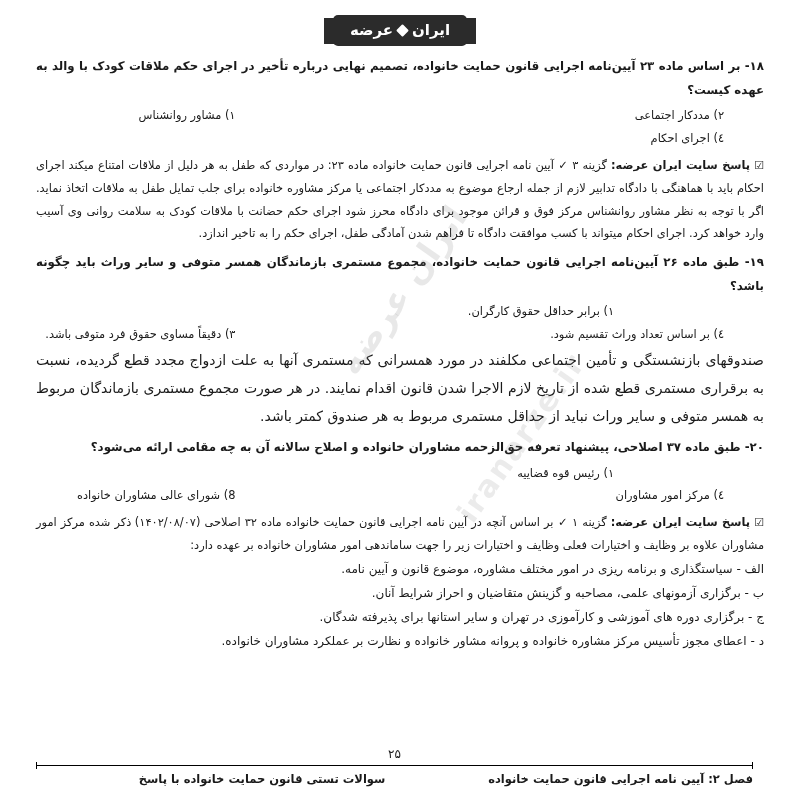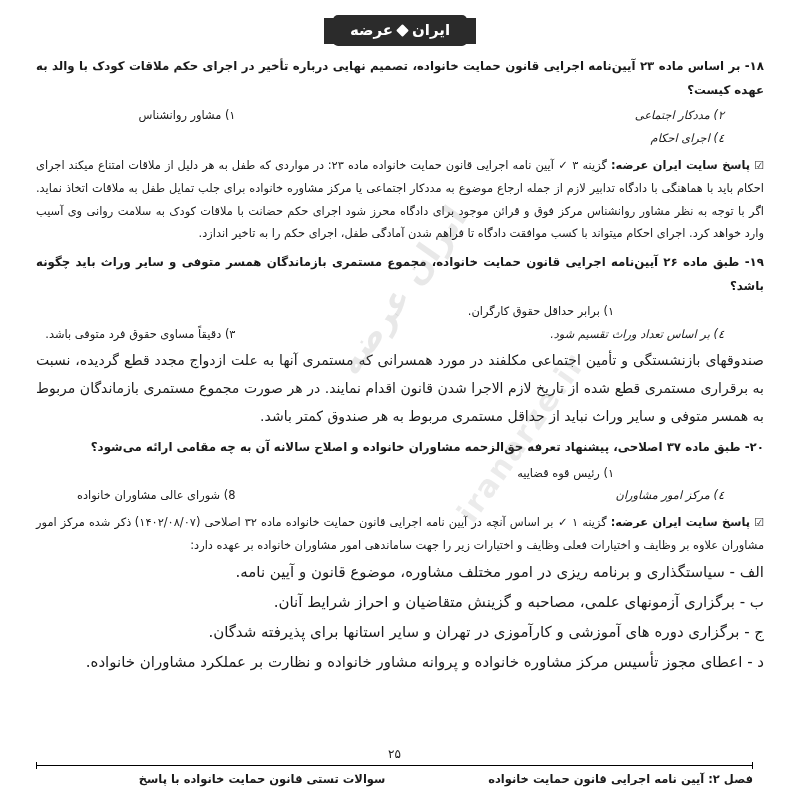--- a/index.html
+++ b/index.html
@@ -81,40 +81,40 @@
     justify-content: flex-start;
     margin: 0;
     padding: 0;
     line-height: 2.0;
   }
   .opt {
     font-size: 11.4px;
     white-space: nowrap;
   }
   .opt.col1 { width: 48%; text-align: right; padding-right: 150px; box-sizing: border-box;}
-  .opt.col2 { width: 52%; text-align: right; padding-right: 40px; box-sizing: border-box; font-style: italic;}
+  .opt.col2 { width: 52%; text-align: right; padding-right: 40px; box-sizing: border-box;}
   .answer {
     margin-top: 4px;
     font-size: 11.4px;
     line-height: 2.0;
   }
   .answer .tick {
     font-family: "DejaVu Sans", sans-serif;
     font-size: 11px;
   }
   .answer-lbl {
     font-weight: bold;
   }
   .para {
     font-size: 14px;
     line-height: 2.0;
     margin: 0;
   }
   .list-item {
-    font-size: 15px;
+    font-size: 12px;
     line-height: 2.0;
     margin: 0;
   }
 
   
   .watermark {
     position: absolute;
     top: 270px;
     right: 300px;
     transform: rotate(-55deg);

